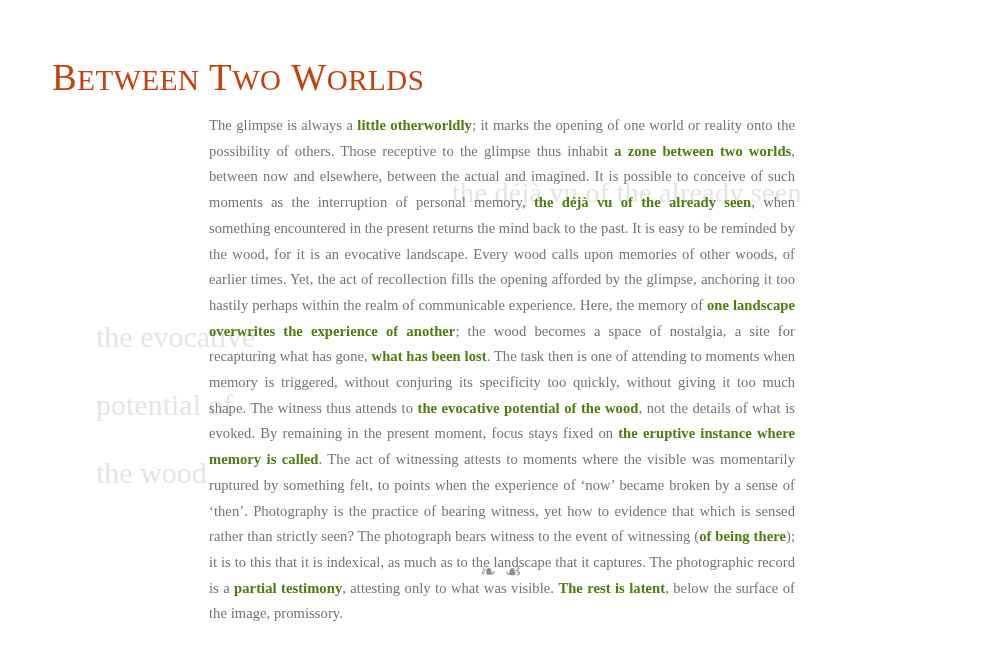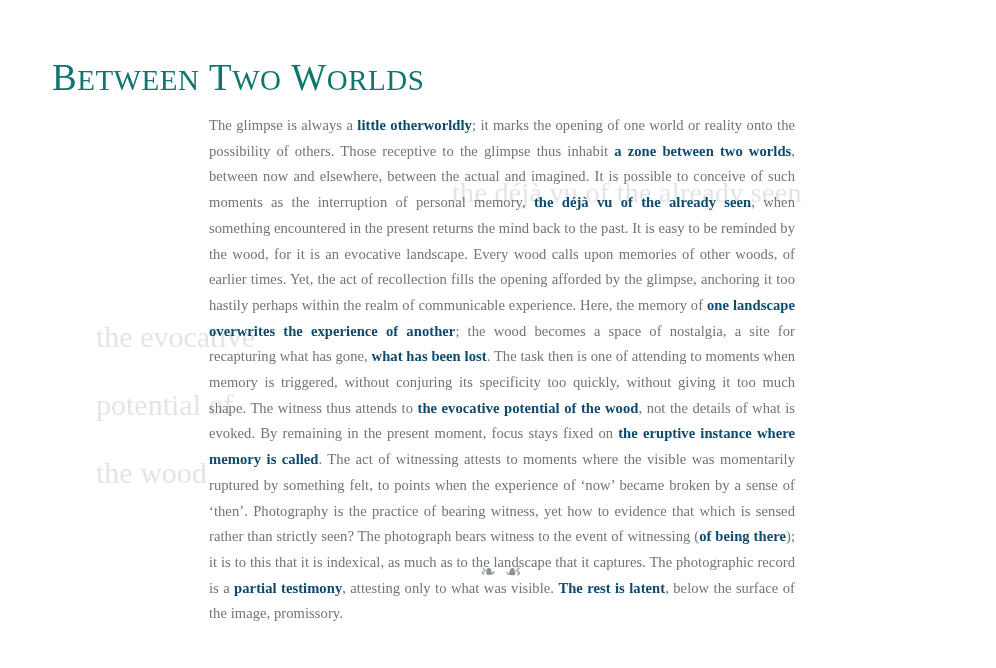--- a/index.html
+++ b/index.html
@@ -22,21 +22,21 @@
   }
 
   
   #title {
     position: absolute;
     left: 52px;
     top: 56px;
     font-family: "Liberation Serif", serif;
     font-size: 37px;
     line-height: 44px;
-    color: #0f766e;
+    color: #c2410c;
     letter-spacing: 0.5px;
     white-space: nowrap;
   }
   #title .big {
     font-size: 37px;
   }
   #title .small {
     font-size: 29px;
   }
 
@@ -72,21 +72,21 @@
     width: 586px;
     font-size: 14.6px;
     line-height: 25.7px;
     text-align: justify;
     text-justify: inter-word;
     color: #6f7479;
     letter-spacing: 0.05px;
   }
   #bodytext b {
     font-weight: bold;
-    color: #0c4a6e;
+    color: #4d7c0f;
   }
 
   
   #ornament {
     position: absolute;
     left: 209px;
     top: 560px;
     width: 586px;
     text-align: center;
     font-size: 19px;

